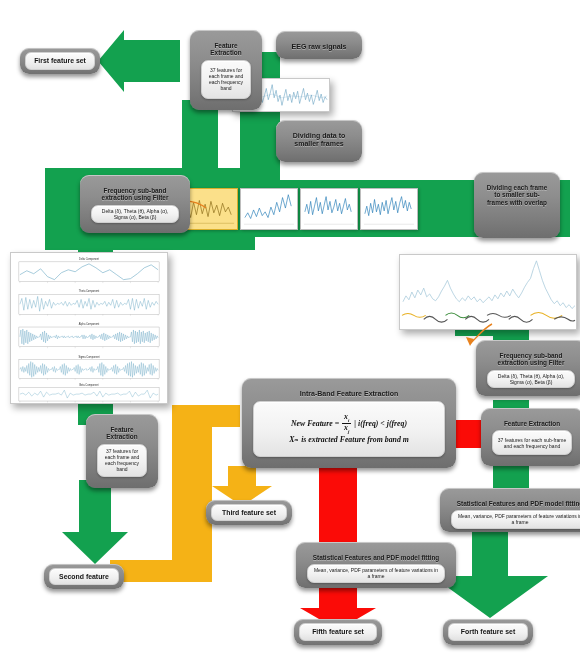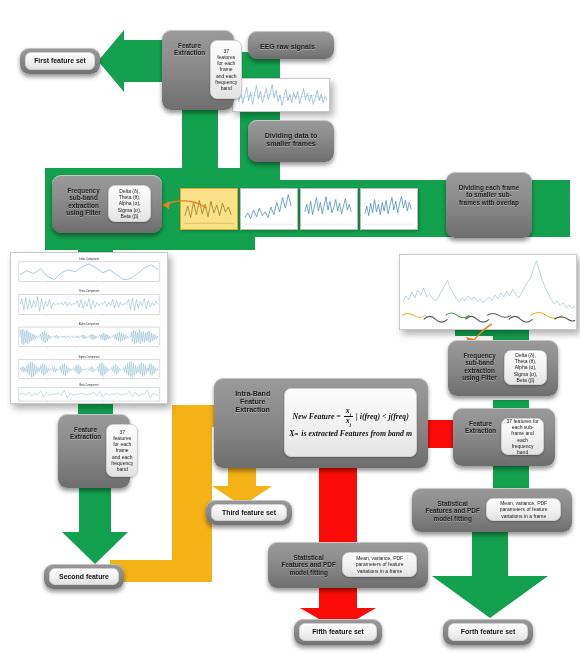--- a/index.html
+++ b/index.html
@@ -24,21 +24,21 @@
 
   .arrow-svg { position:absolute; overflow:visible; }
 
   
   .node {
     position:absolute;
     border-radius:9px;
     background: linear-gradient(180deg,#9a9a9a 0%,#8d8d8d 38%,#7d7d7d 72%,#6e6e6e 100%);
     box-shadow: 0 3px 4px rgba(0,0,0,.42), inset 0 1px 0 rgba(255,255,255,.45);
     padding:9px;
-    display:flex; flex-direction:row;
+    display:flex; flex-direction:column;margin-left:28px;
   }
   .node .hdr {
     color:#1b1b1b;
     font-weight:bold;
     text-align:center;
     line-height:1.15;
     padding:3px 3px 2px 3px;
     text-shadow: 0 1px 0 rgba(255,255,255,.35);
   }
   .node .body {
@@ -335,21 +335,21 @@
           <span>New Feature =</span>
           <span class="frac">
             <span class="num"><span>x</span><sub>i</sub></span>
             <span class="den"><span>x</span><sub>j</sub></span>
           </span>
           <span>| i(freq) &lt; j(freq)</span>
         </div>
         <div class="formula-line">
           <span>X</span>
             <sub>m</sub>
-          <span style="margin-left:3px;">is extracted Features from band m</span>
+          <span style="margin-left:3px;">is extracted Feature from band m</span>
         </div>
       </div>
     </div>
   </div>
 
   <div class="node" style="left:412px; top:488px; width:160px; height:44px;">
     <div class="hdr fs-hdr-s">Statistical Features and PDF model fitting</div>
     <div class="body fs-body-xs">Mean, variance, PDF parameters of feature variations in a frame</div>
   </div>
 

